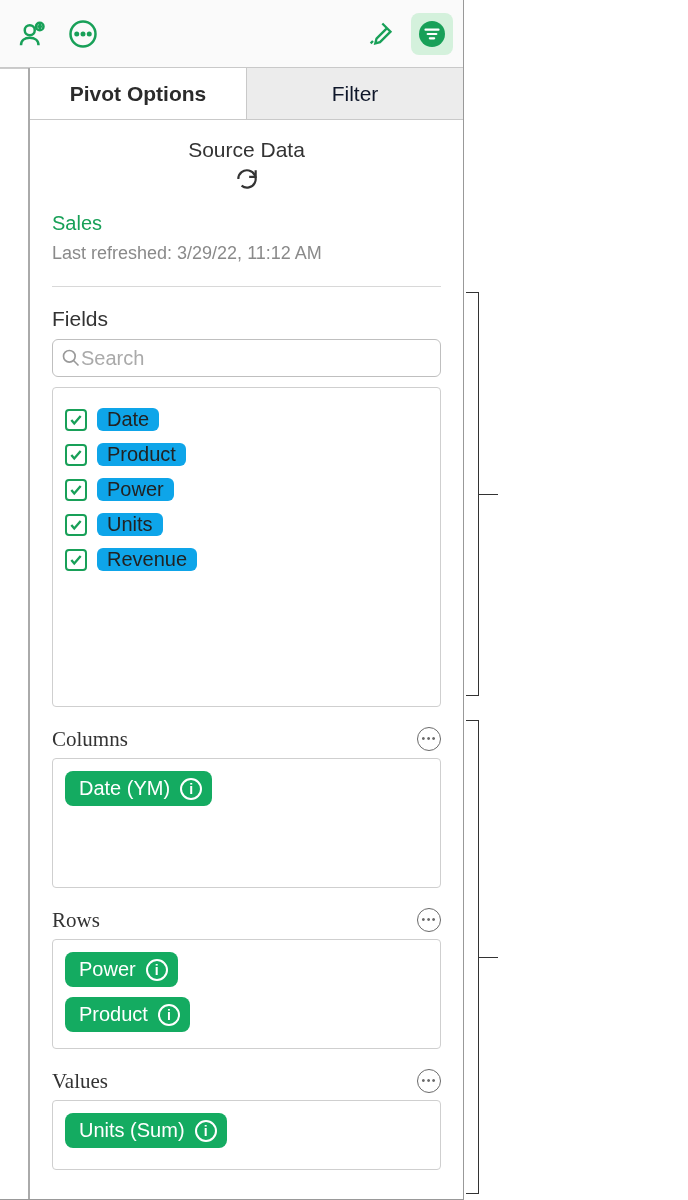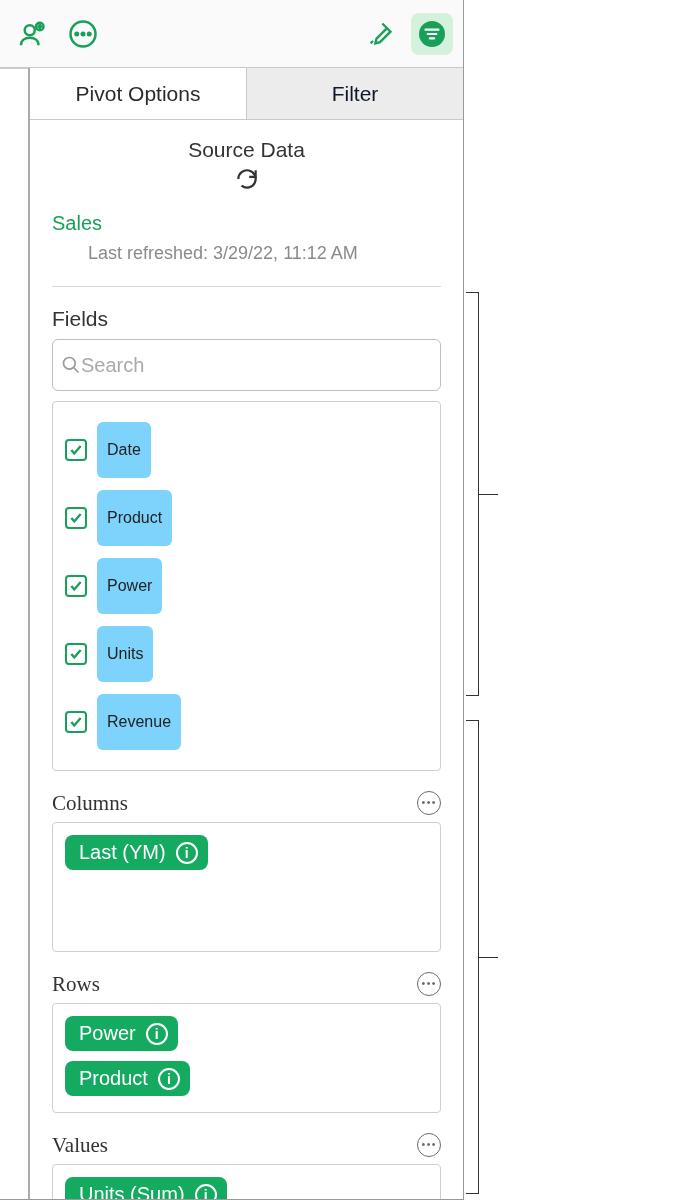--- a/index.html
+++ b/index.html
@@ -72,21 +72,21 @@
     flex: 1;
     display: flex; align-items: center; justify-content: center;
     font-size: 21px;
     color: #0f172a;
     cursor: pointer;
     background: #ececec;
   }
   .tab.active {
     background: #fff;
     color: #2b2b2b;
-    font-weight: 400;
+    font-weight: 700;
     border-right: 1px solid #c9c9c9;
   }
   .panel-body {
     flex: 1;
     overflow-y: auto;
     padding: 18px 22px 10px 22px;
   }
   .source-row {
     display:flex; align-items:center; justify-content: space-between; flex-direction: column;
   }
@@ -97,32 +97,31 @@
   }
   .source-name {
     font-size: 20px;
     color: #18a058;
     margin-top: 16px;
   }
   .refresh-text {
     font-size: 18px;
     color: #8a8a8a;
     margin-top: 8px;
-    margin-left: 36px;
   }
   .divider {
     border: none;
     border-top: 1px solid #d8d8d8;
     margin: 22px 0 20px 0;
   }
   .search-wrap {
     display: flex; align-items: center;
     border: 1px solid #bfbfbf;
     border-radius: 6px;
-    height: 52px;
+    height: 38px;
     padding: 0 8px;
     margin: 8px 0 10px 0;
   }
   .search-wrap input {
     flex:1; border:none; outline:none; font-size: 20px; background: transparent;
     color: #333;
   }
   .search-wrap input::placeholder { color: #aaa; }
   .fields-box {
     border: 1px solid #cfcfcf;
@@ -137,24 +136,24 @@
   }
   .checkbox {
     width: 22px; height: 22px;
     border: 2px solid #18a058;
     border-radius: 4px;
     display:flex; align-items:center; justify-content:center;
     cursor:pointer;
     color: #18a058;
   }
   .chip {
-    background: #7dd3fc;
+    background: #0ea5e9;
     border-radius: 6px;
-    padding: 19px 10px;
-    font-size: 16px;
+    padding: 0 10px;
+    font-size: 20px;
     color: #222;
     cursor: grab;
   }
   .area-header {
     display:flex; align-items:flex-start; justify-content: space-between;
     margin-top: 20px;
     margin-bottom: 6px;
     font-family: Liberation Serif, serif;
   }
   .area-title { font-size: 21px; color:#333; }
@@ -325,21 +324,21 @@
               <span class="chip">Revenue</span>
             </div>
           </div>
 
         <div class="area-header">
           <div class="area-title">Columns</div>
           <div class="more-btn">•••</div>
         </div>
         <div class="area-box columns-box" id="columns-box">
             <div class="pill">
-              <span>Last (YM)</span>
+              <span>Date (YM)</span>
               <span class="info-icon">i</span>
             </div>
           </div>
 
         <div class="area-header">
           <div class="area-title">Rows</div>
           <div class="more-btn">•••</div>
         </div>
         <div class="area-box rows-box" id="rows-box">
             <div class="pill">

